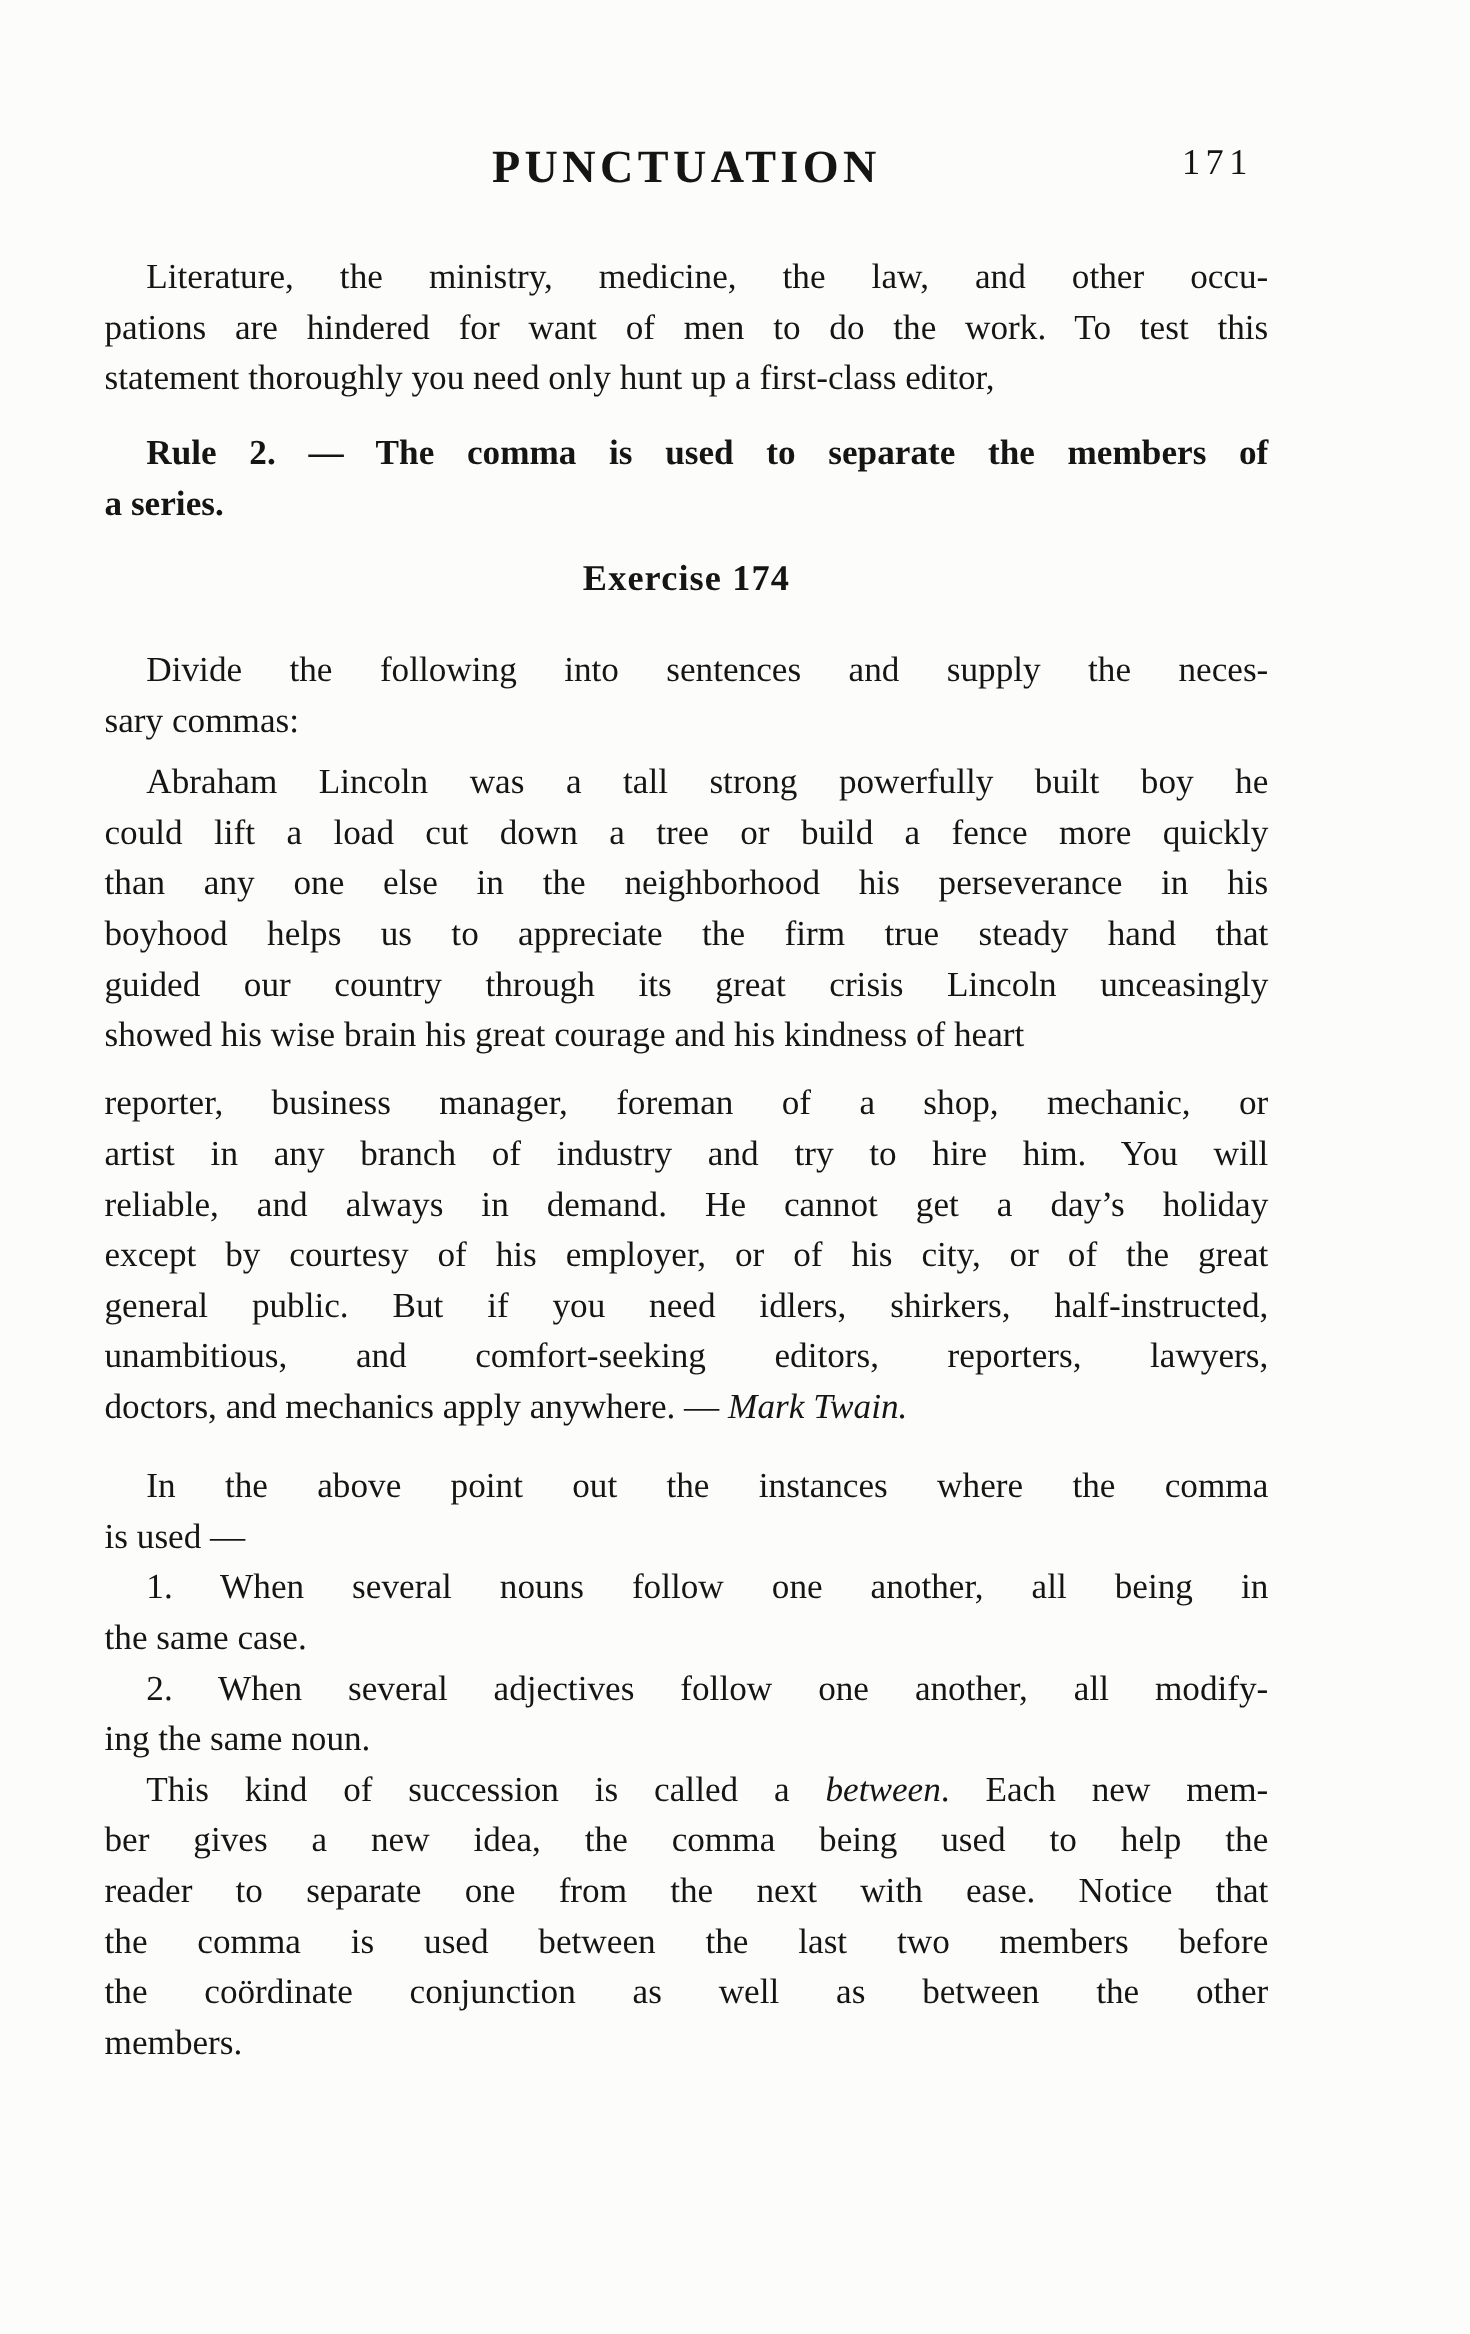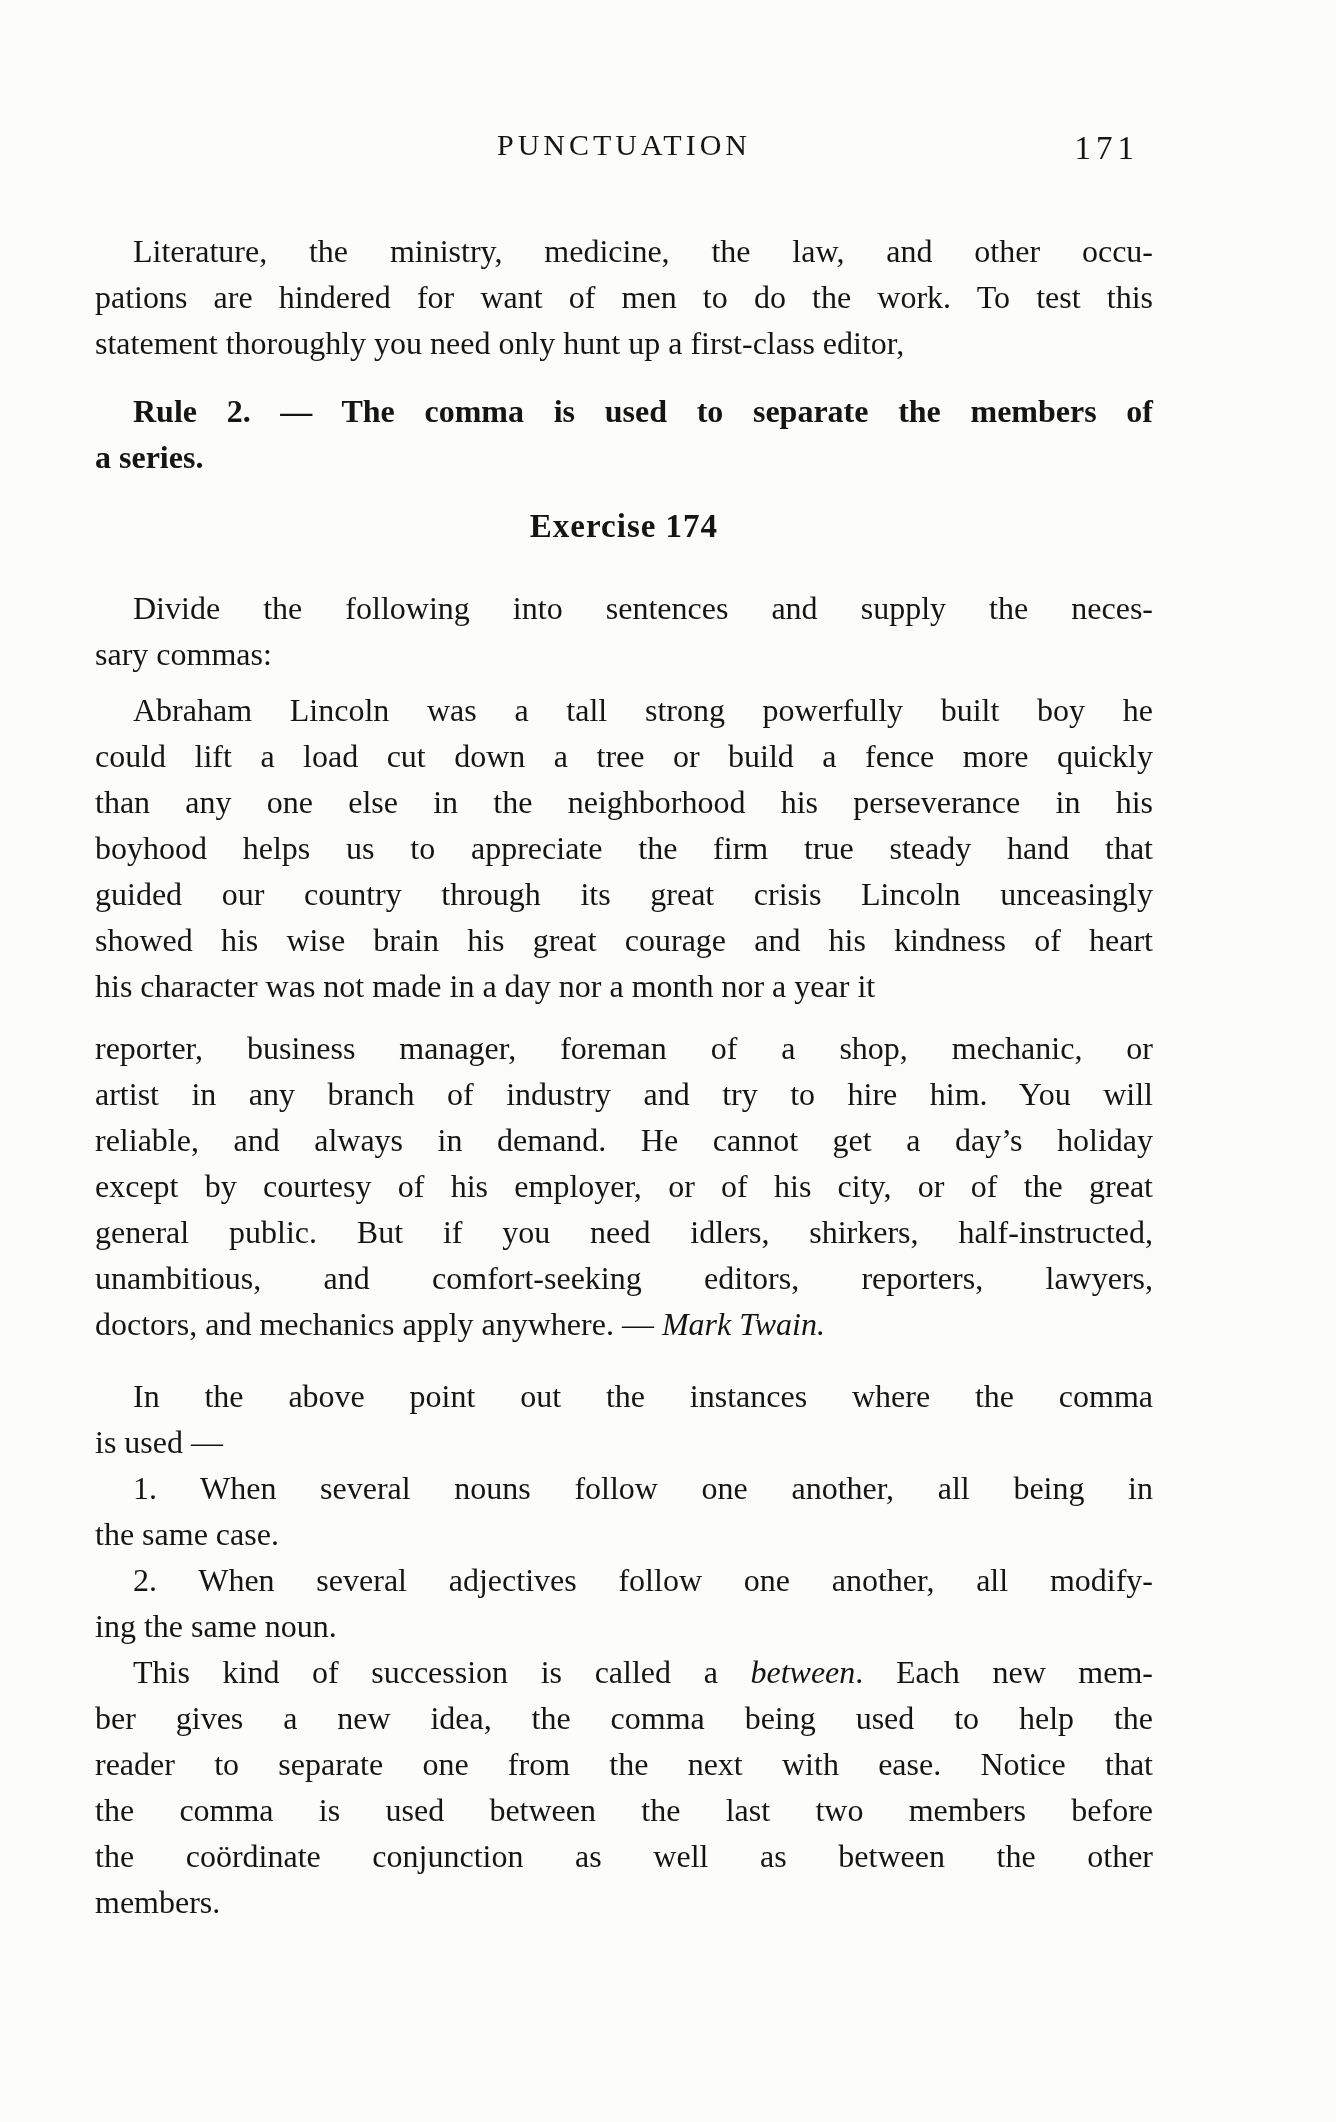--- a/index.html
+++ b/index.html
@@ -25,23 +25,23 @@
   
   .header {
     position: relative;
     margin-top: 128px;
     height: 48px;
   }
   .title {
     position: absolute;
     left: 0; right: 0;
     text-align: center;
-    font-size: 30px;
+    font-size: 42px;
     letter-spacing: 4px;
-    font-weight: 400;
+    font-weight: 700;
   }
   .pagenum {
     position: absolute;
     right: 14px;
     top: 2px;
     font-size: 33px;
     letter-spacing: 5px;
   }
   
   .para {
@@ -104,21 +104,20 @@
         <div class="line">sary commas:</div>
       </div>
 
     <div class="para indent m-lincoln">
         <div class="line">Abraham Lincoln was a tall strong powerfully built boy he</div>
         <div class="line">could lift a load cut down a tree or build a fence more quickly</div>
         <div class="line">than any one else in the neighborhood his perseverance in his</div>
         <div class="line">boyhood helps us to appreciate the firm true steady hand that</div>
         <div class="line">guided our country through its great crisis Lincoln unceasingly</div>
         <div class="line">showed his wise brain his great courage and his kindness of heart</div>
-        <div class="line">his character was not made in a day nor a month nor a year it</div>
       </div>
 
     <div class="para m-twain">
         <div class="line">reporter, business manager, foreman of a shop, mechanic, or</div>
         <div class="line">artist in any branch of industry and try to hire him. You will</div>
         <div class="line">reliable, and always in demand. He cannot get a day’s holiday</div>
         <div class="line">except by courtesy of his employer, or of his city, or of the great</div>
         <div class="line">general public. But if you need idlers, shirkers, half-instructed,</div>
         <div class="line">unambitious, and comfort-seeking editors, reporters, lawyers,</div>
         <div class="line">doctors, and mechanics apply anywhere. — <i>Mark Twain.</i></div>

